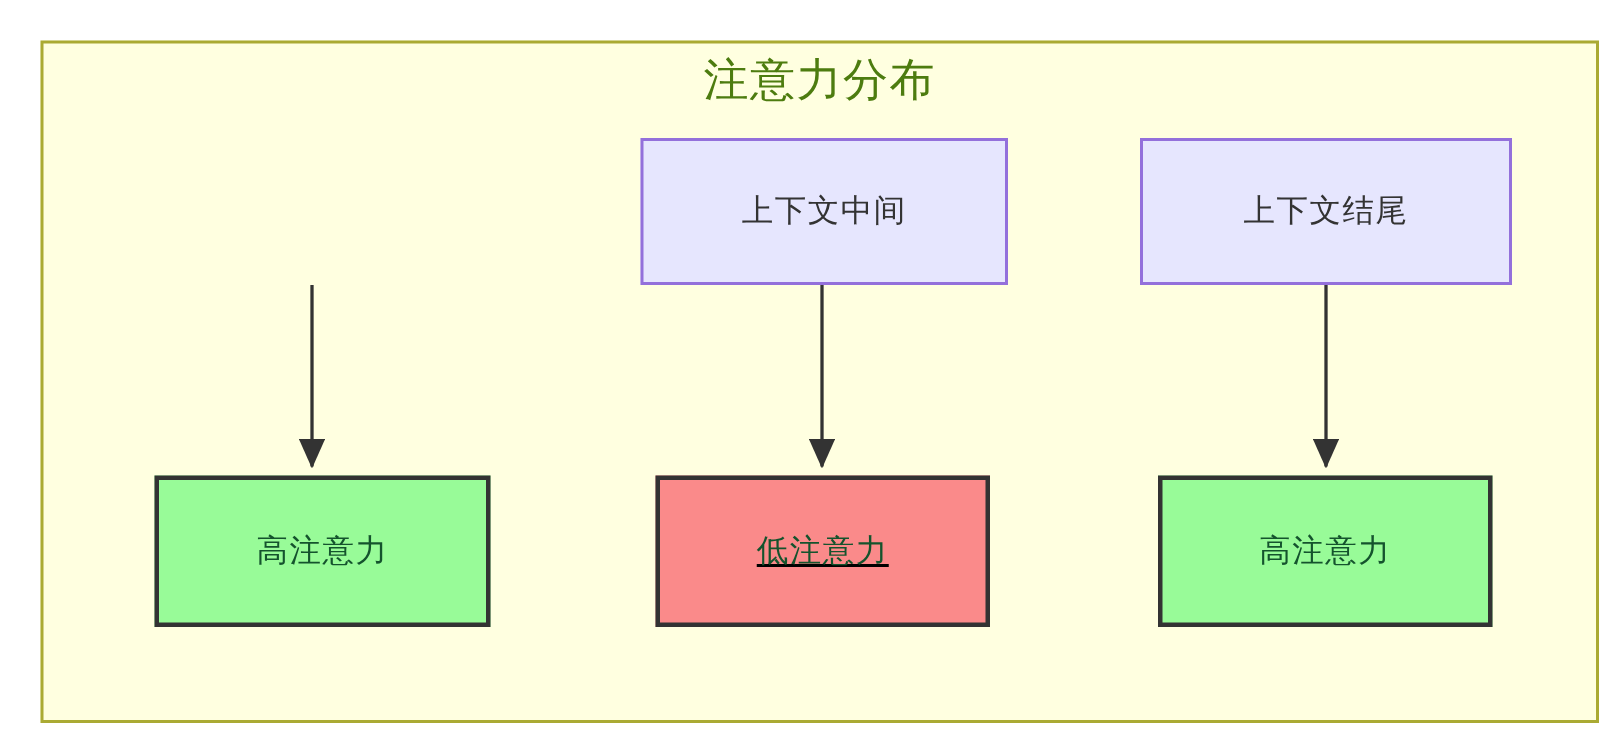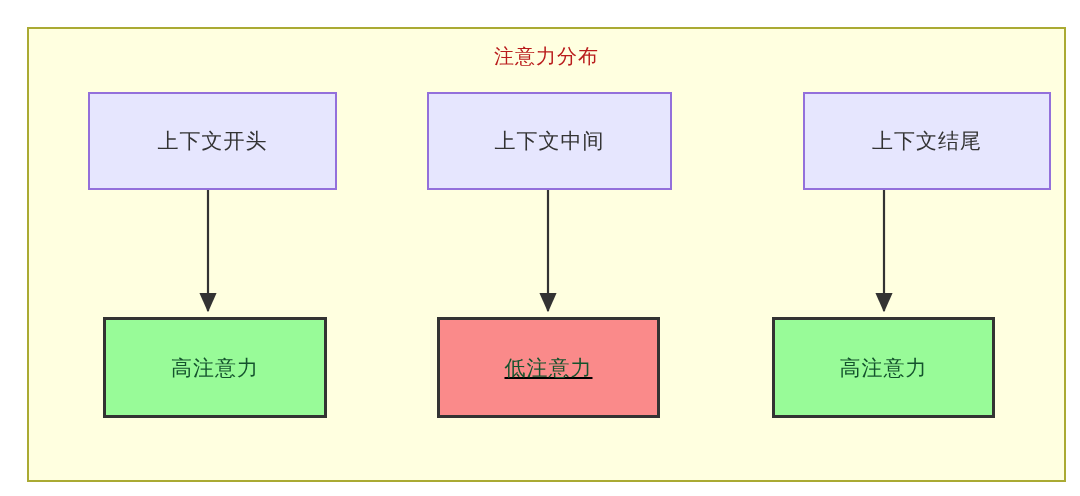--- a/index.html
+++ b/index.html
@@ -36,25 +36,26 @@
     background: #ffffe0;
     border: 2px solid #aaaa33;
   }
 
   .subgraph-title {
     position: absolute;
     left: 0;
     top: 14px;
     width: 100%;
     text-align: center;
-    font-size: 20px;
+    font-size: 30px;
     line-height: 26px;
-    color: #b91c1c;
+    color: #4d7c0f;
     letter-spacing: 1px;
     white-space: nowrap;
+    font-family: Liberation Mono, monospace;
   }
 
   
   .node-top {
     position: absolute;
     box-sizing: border-box;
     background: #e6e6fe;
     border: 2.5px solid #9370db;
     display: flex;
     align-items: center;
@@ -65,21 +66,21 @@
   .node-top .node-label {
     font-size: 21px;
     line-height: 24px;
     color: #333333;
     letter-spacing: 1px;
     white-space: nowrap;
   }
 
   .node-top-0 { left: 88px;  width: 249px; }
   .node-top-1 { left: 427px; width: 245px; }
-  .node-top-2 { left: 760px; width: 248px; margin-left: 43px; }
+  .node-top-2 { left: 760px; width: 248px; }
 
   
   .node-bottom {
     position: absolute;
     box-sizing: border-box;
     border: 3px solid #333333;
     display: flex;
     align-items: center;
     justify-content: center;
     top: 317px;
@@ -131,23 +132,20 @@
 
     <g>
       <line x1="548" y1="190" x2="548" y2="311" stroke="#333333" stroke-width="2.2" marker-end="url(#arrowhead)"></line>
     </g>
 
     <g>
       <line x1="884" y1="190" x2="884" y2="311" stroke="#333333" stroke-width="2.2" marker-end="url(#arrowhead)"></line>
     </g>
   </svg>
 
-  <div class="node-top node-top-0">
-    <span class="node-label">上下文开头</span>
-  </div>
 
   <div class="node-top node-top-1">
     <span class="node-label">上下文中间</span>
   </div>
 
   <div class="node-top node-top-2">
     <span class="node-label">上下文结尾</span>
   </div>
 
   <div class="node-bottom node-bottom-0">

